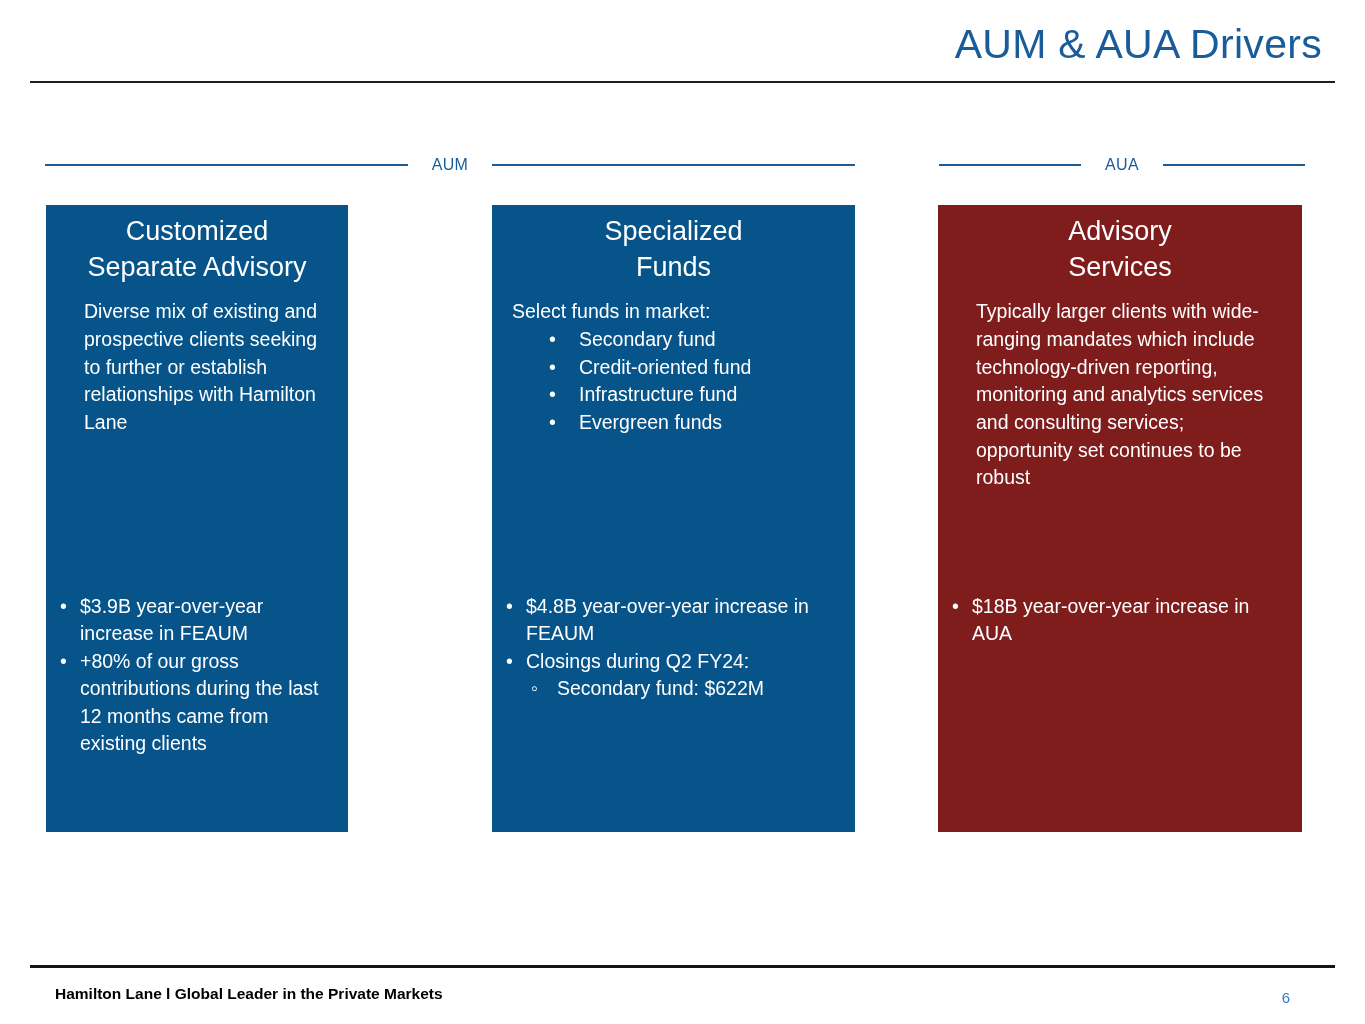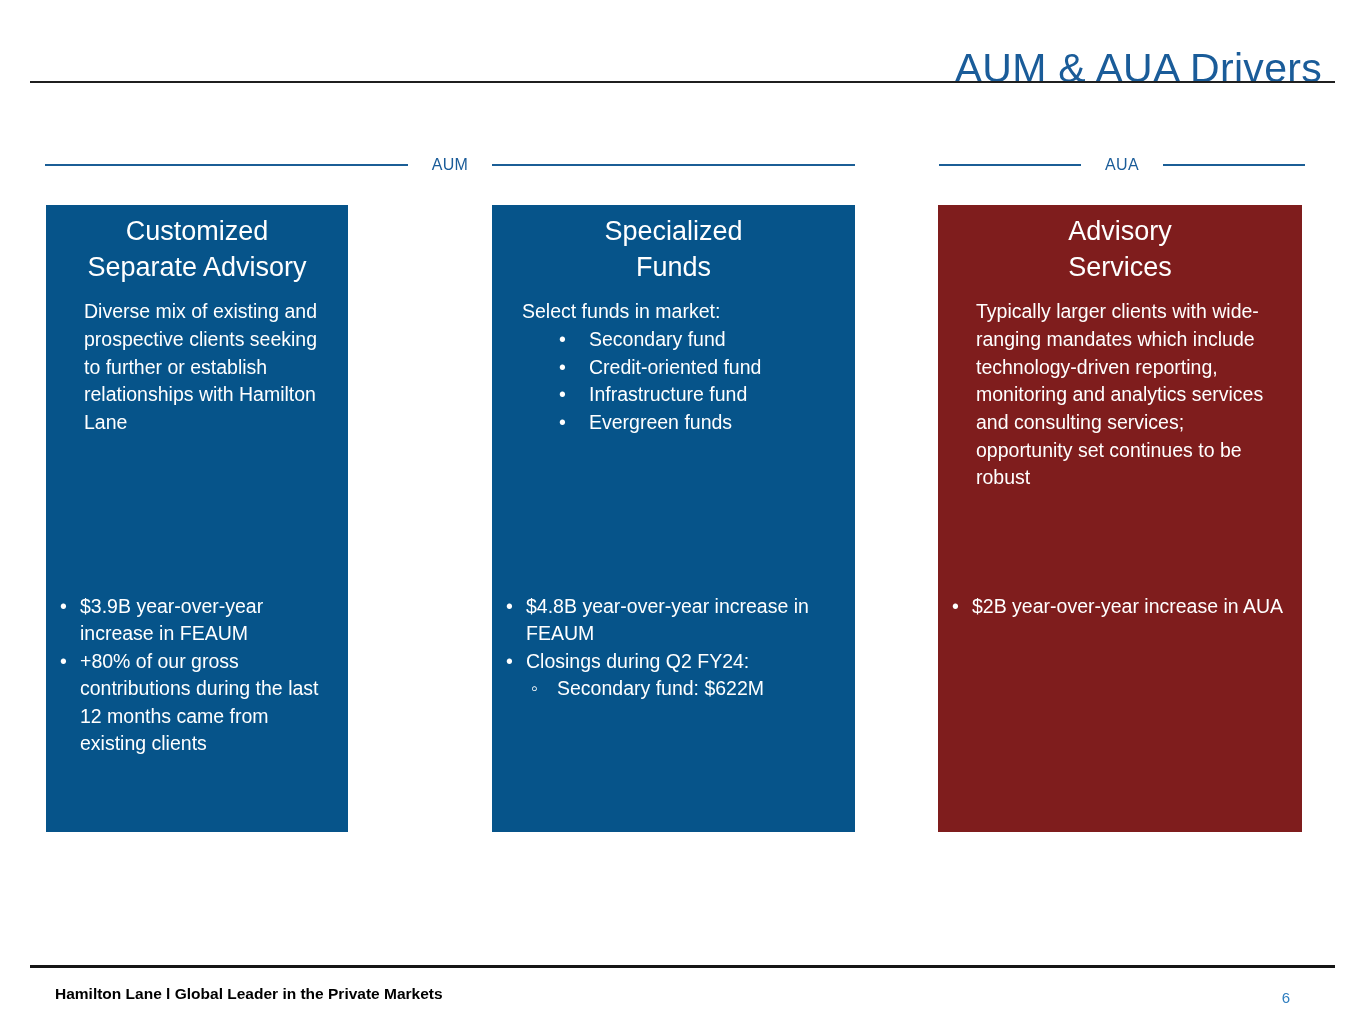--- a/index.html
+++ b/index.html
@@ -16,21 +16,20 @@
 
   
   .page-title {
     position: absolute;
     top: 21px;
     right: 43px;
     font-size: 41px;
     font-weight: 500;
     color: #1a5c99;
     letter-spacing: 0.3px;
-    margin-top: 24px;
   }
   .title-rule {
     position: absolute;
     top: 81px;
     left: 30px;
     width: 1305px;
     height: 2px;
     background: #1f1f1f;
   }
 
@@ -73,21 +72,21 @@
     line-height: 1.32;
     font-weight: 400;
   }
 
   .card-body {
     margin-top: 13px;
     padding: 0 22px 0 38px;
     font-size: 19.5px;
     line-height: 1.42;
   }
-  .card-1 .card-body { padding-left: 30px; padding-right: 18px; }
+  .card-1 .card-body { padding-left: 20px; padding-right: 18px; }
 
   .fund-row { display: flex; padding-left: 28px; }
   .fund-row .marker {
     flex: 0 0 39px;
     padding-left: 9px;
   }
 
   .bullets {
     position: absolute;
     top: 388px;
@@ -209,21 +208,21 @@
 
   <div class="card card-light card-2">
     <div class="card-title">
       <div>Advisory</div>
       <div>Services</div>
     </div>
     <div class="card-body">Typically larger clients with wide-ranging mandates which include technology-driven reporting, monitoring and analytics services and consulting services; opportunity set continues to be robust</div>
     <div class="bullets">
       <div class="bullet-row">
         <span class="marker">•</span>
-        <span class="text">$2B year-over-year increase in AUA</span>
+        <span class="text">$18B year-over-year increase in AUA</span>
       </div>
     </div>
   </div>
 
   <div class="footer-rule"></div>
   <div class="footer-text">Hamilton Lane l Global Leader in the Private Markets</div>
   <div class="page-number">6</div>
 
 </div>
 

